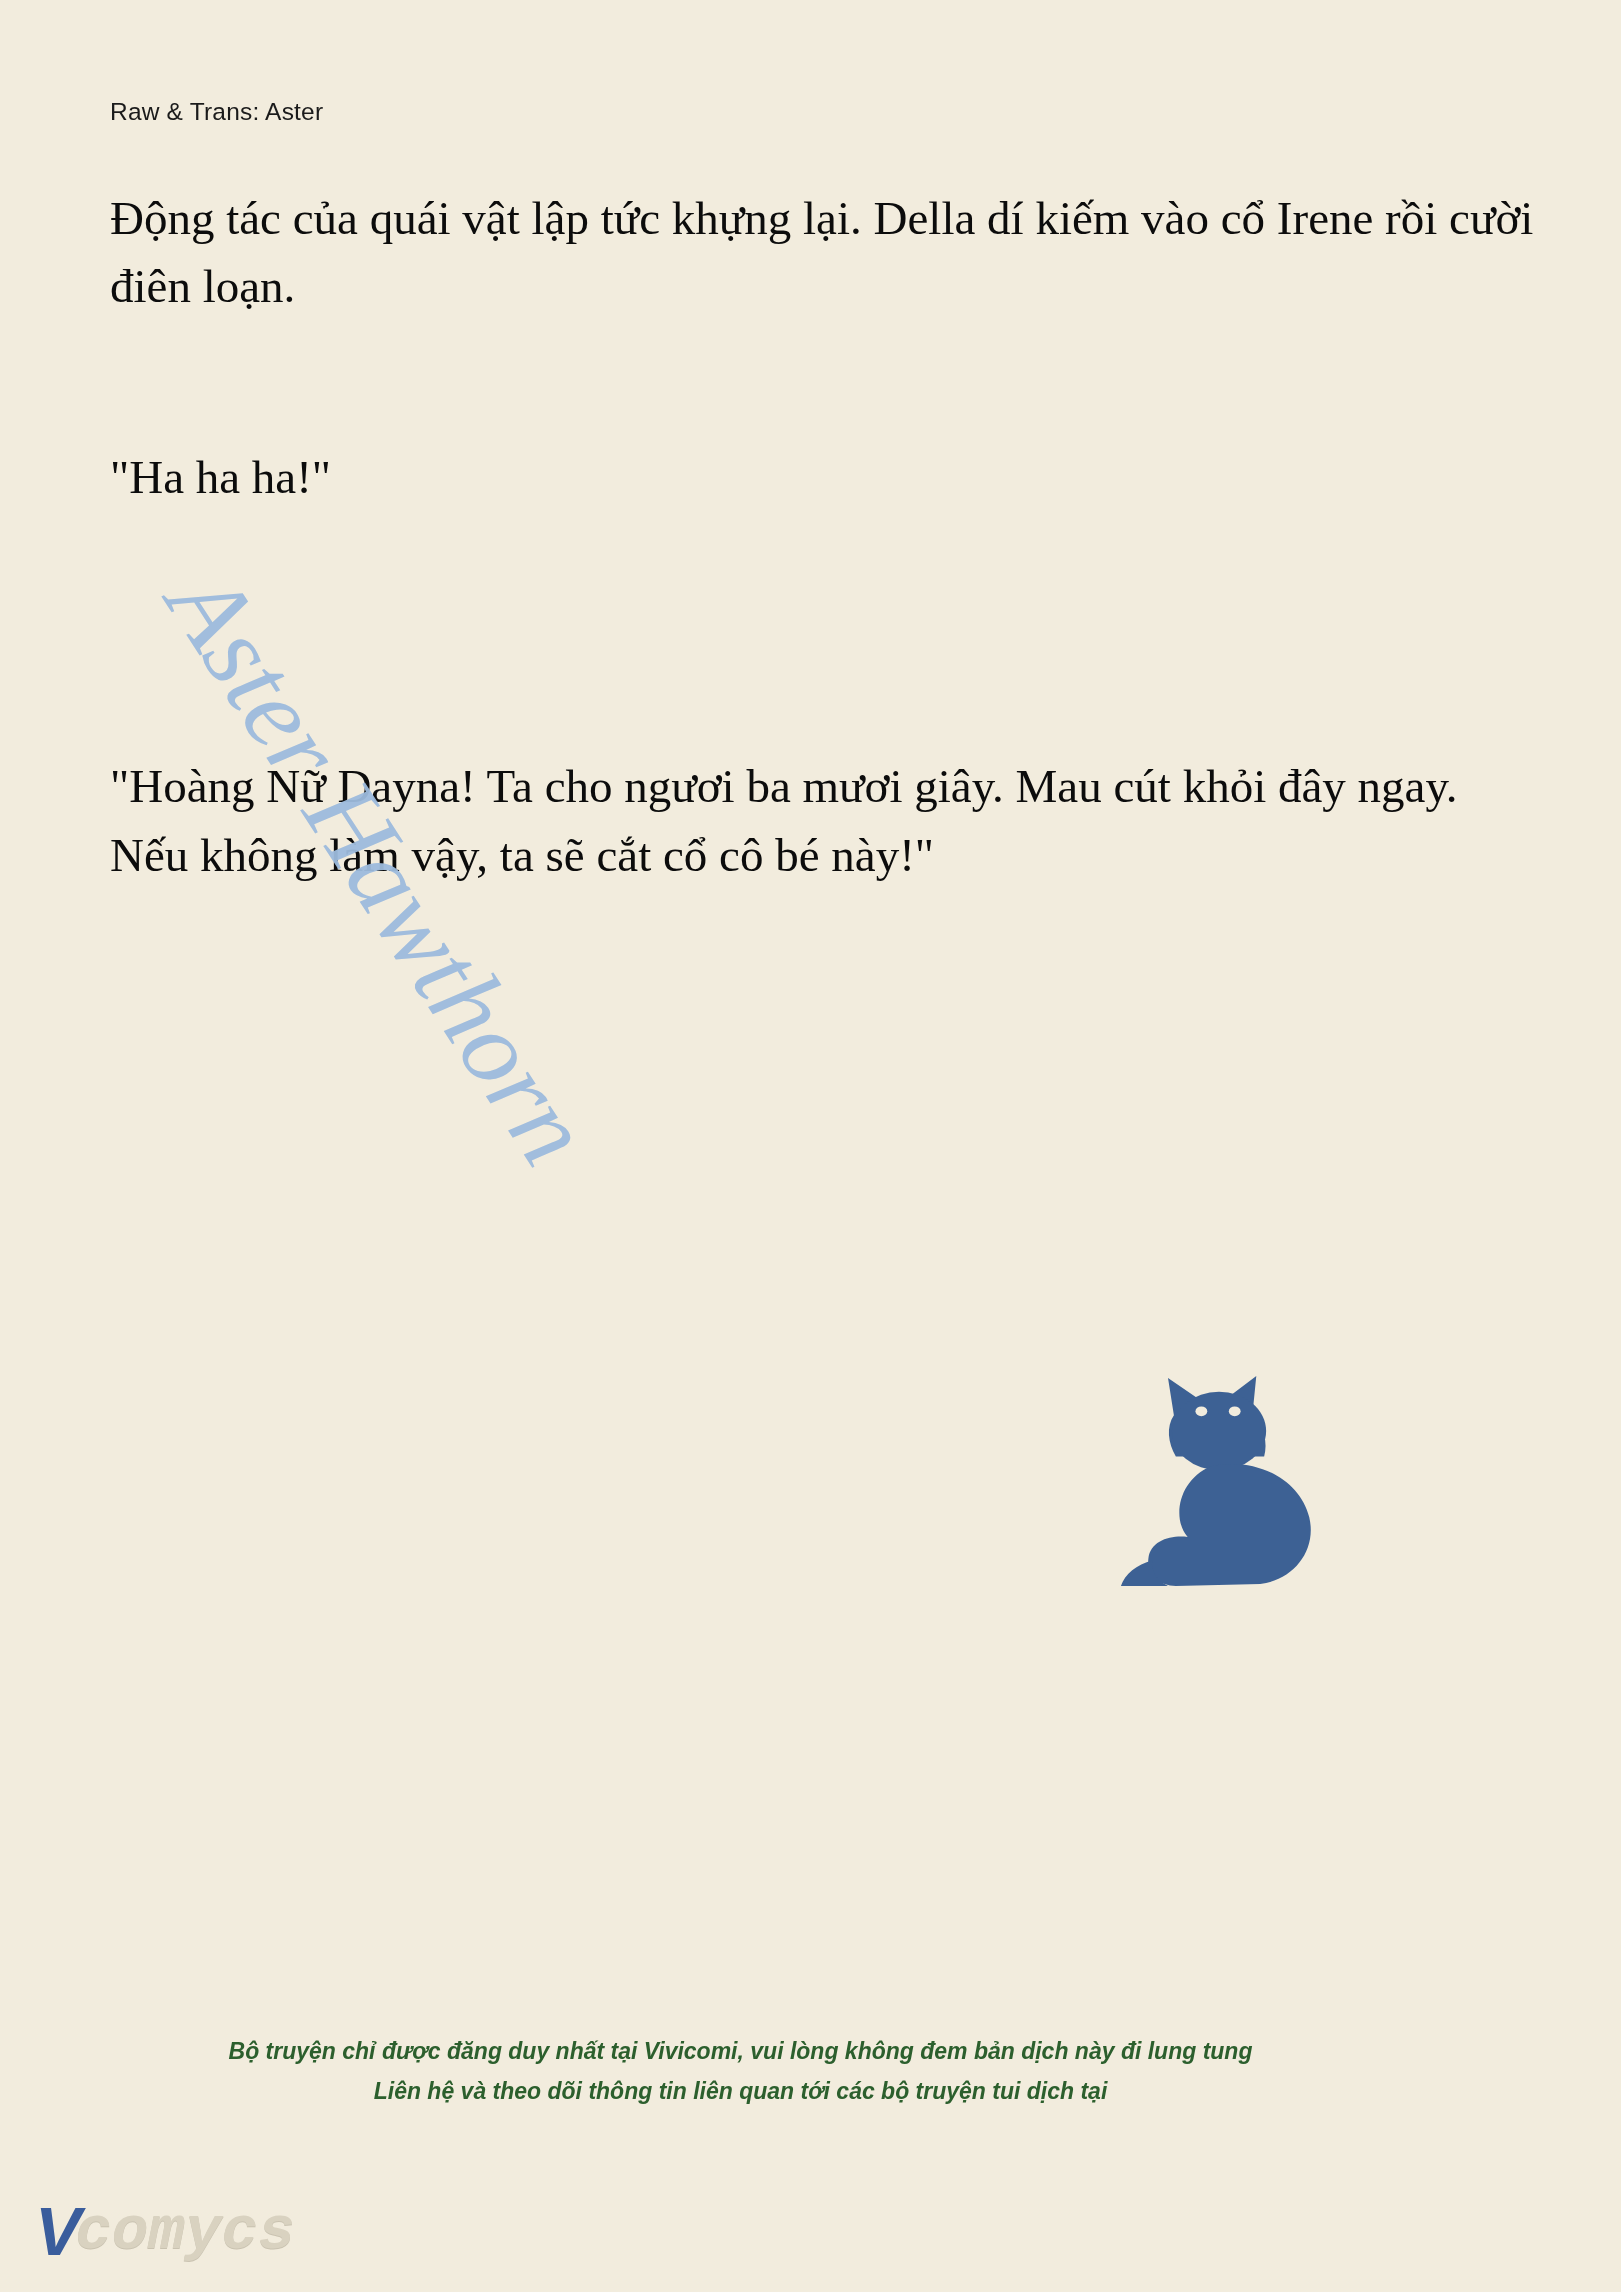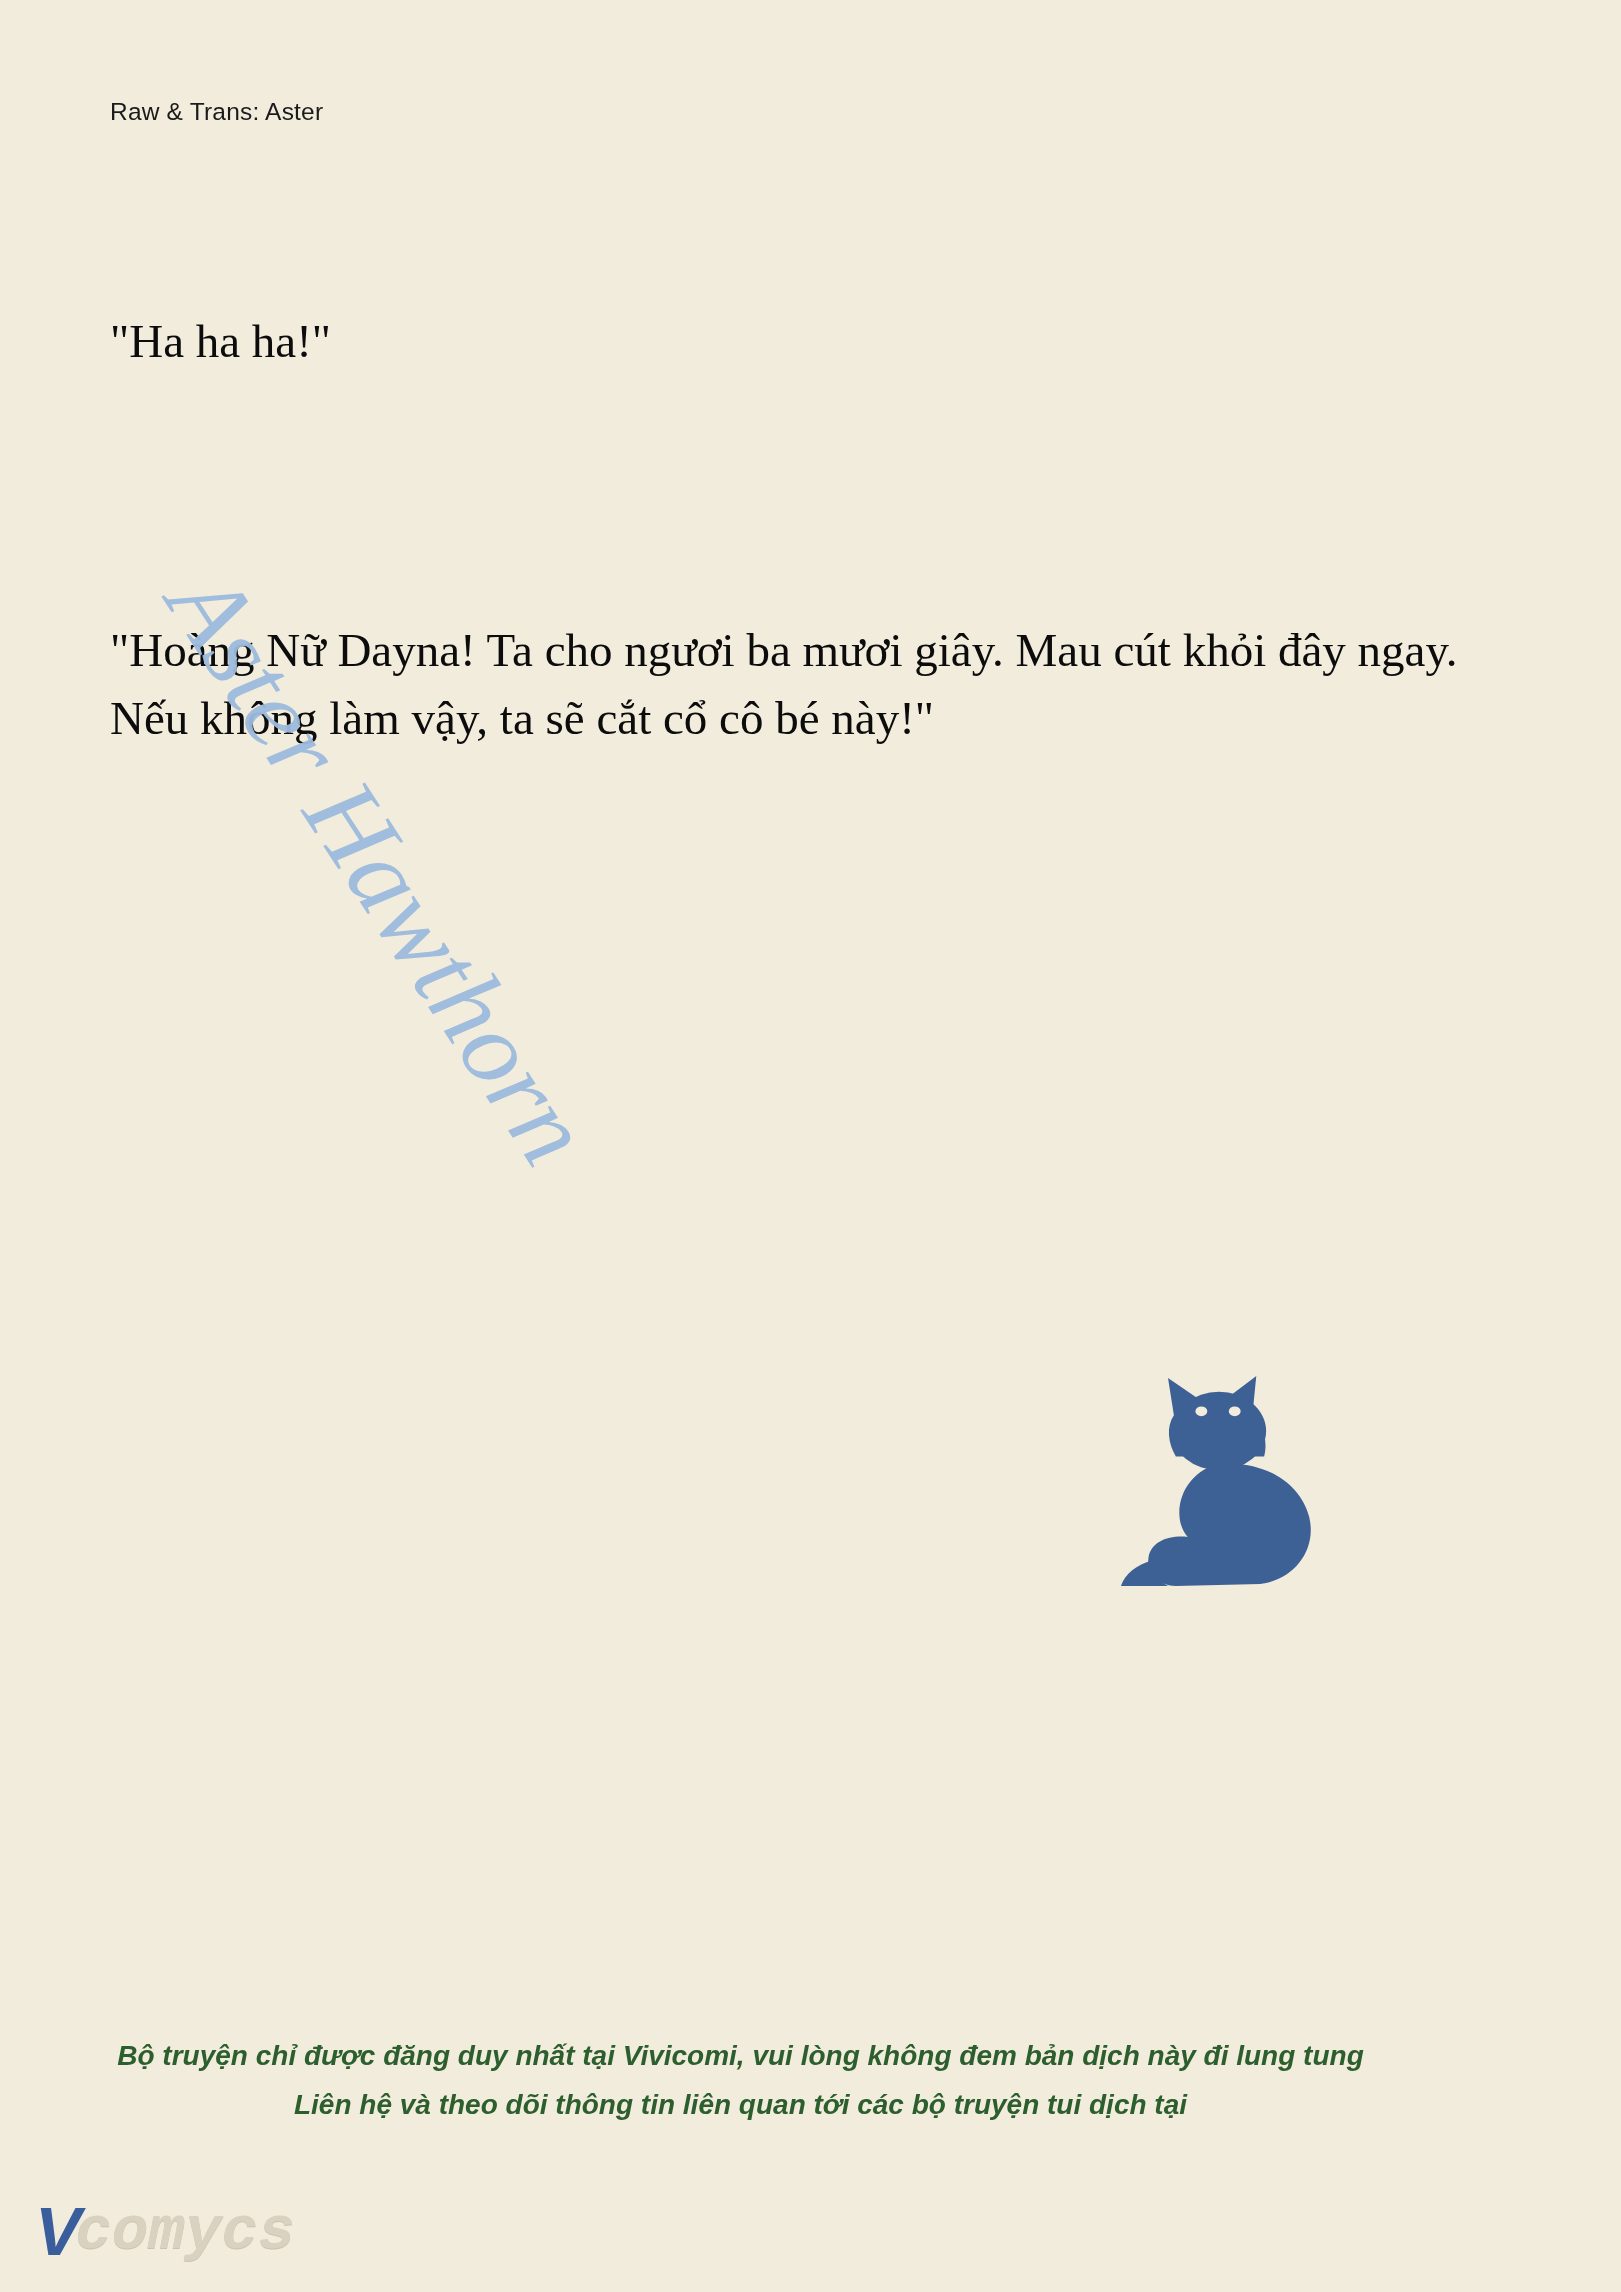--- a/index.html
+++ b/index.html
@@ -81,21 +81,21 @@
 
   .footer {
     position: absolute;
     left: 0;
     right: 0;
     top: 2031px;
     text-align: center;
     font-family: "Liberation Sans", sans-serif;
     font-style: italic;
     font-weight: bold;
-    font-size: 28px;
+    font-size: 23px;
     color: #2c5f2d;
     line-height: 1.75;
   }
 
   .logo {
     position: absolute;
     left: 35px;
     bottom: 19.6px;
     height: 84px;
     display: flex;
@@ -121,20 +121,21 @@
   }
 </style>
 </head>
 <body>
 
 <div class="page">
 
   <div class="credit">Raw &amp; Trans: Aster</div>
 
   <div class="body-text">
+    <p class="para">Động tác của quái vật lập tức khựng lại. Della dí kiếm vào cổ Irene rồi cười điên loạn.</p>
     <div class="gap"></div>
     <p class="para">"Ha ha ha!"</p>
     <div class="gap"></div>
     <div class="gap-sm"></div>
     <p class="para">"Hoàng Nữ Dayna! Ta cho ngươi ba mươi giây. Mau cút khỏi đây ngay. Nếu không làm vậy, ta sẽ cắt cổ cô bé này!"</p>
   </div>
 
   <div class="watermark">Aster Hawthorn</div>
 
   <svg class="cat" viewBox="0 0 210 220" xmlns="http://www.w3.org/2000/svg">

